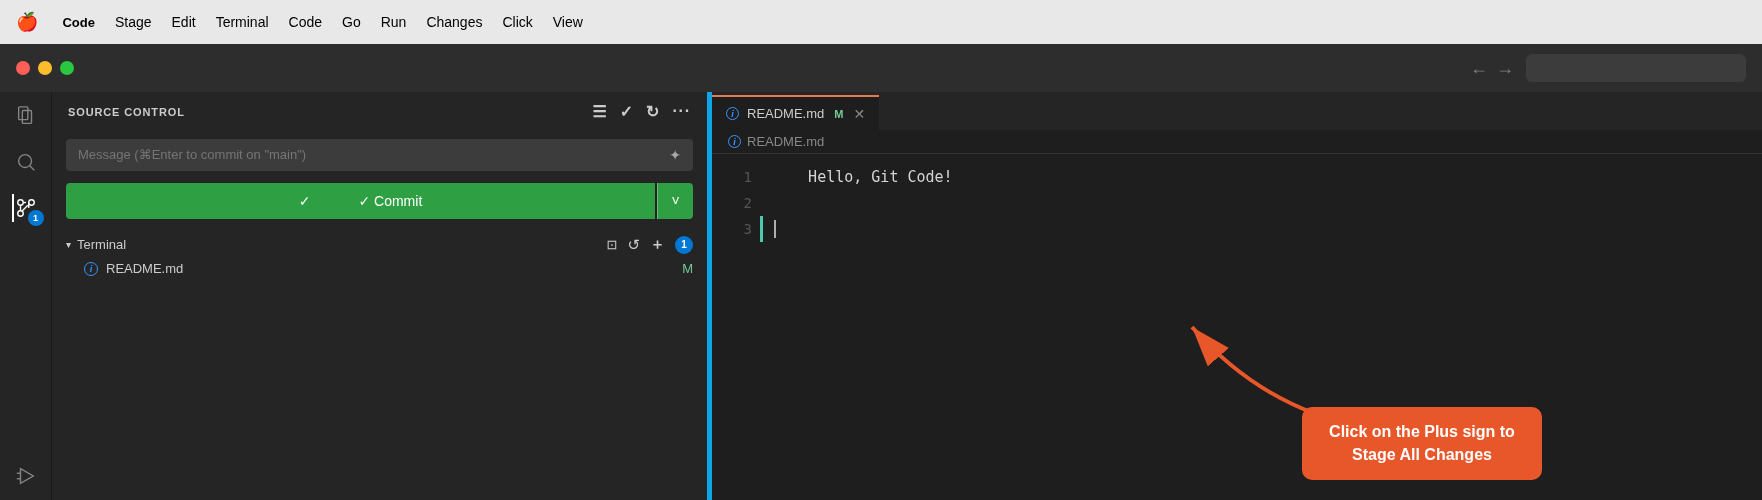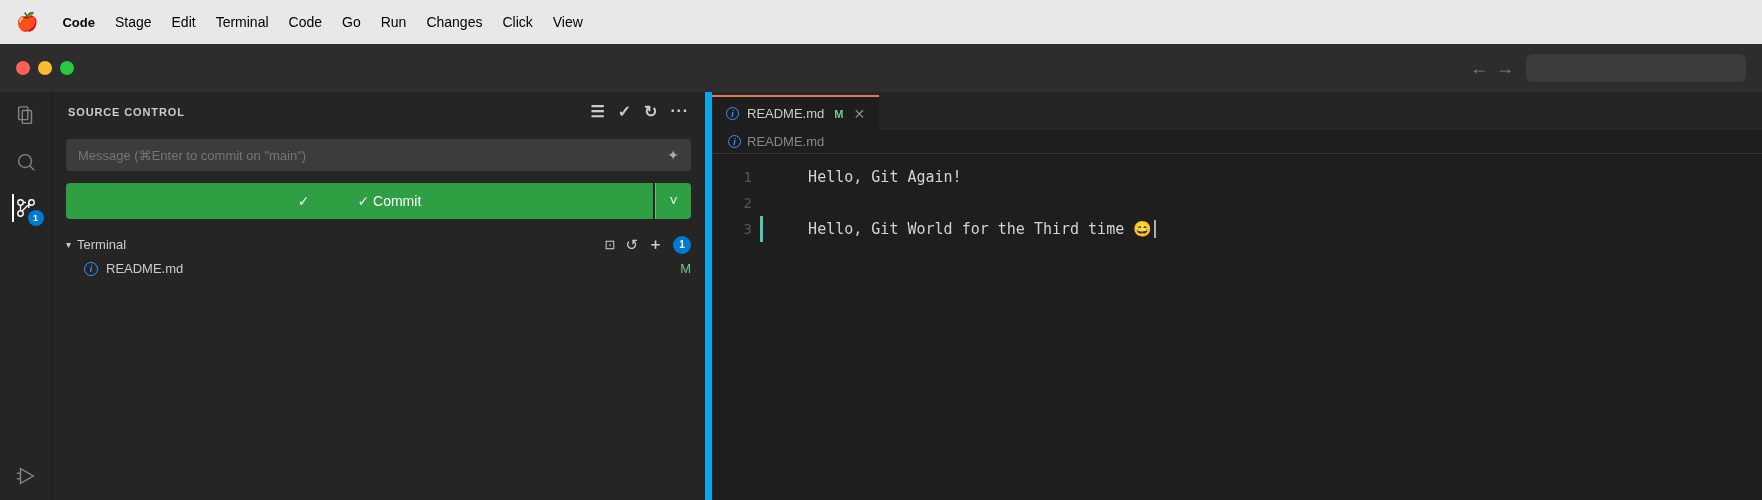--- a/index.html
+++ b/index.html
@@ -114,21 +114,21 @@
       height: 28px;
       background: white;
     }
 
     
     .sidebar {
       width: 660px;
       background: #252526;
       display: flex;
       flex-direction: column;
-      border-right: 7px solid #0ea5e9;
+      border-right: 5px solid #0ea5e9;
     }
 
     .sidebar-header {
       display: flex;
       align-items: center;
       padding: 10px 16px;
       color: #cccccc;
       font-size: 11px;
       font-weight: 700;
       letter-spacing: 0.08em;
@@ -141,21 +141,21 @@
       color: #cccccc;
       font-size: 16px;
     }
     .sidebar-header .header-actions span { cursor: pointer; }
 
     .commit-input-area {
       padding: 8px 14px;
     }
     .commit-input-wrapper {
       display: flex;
-      align-items: center;
+      align-items: flex-start;
       background: #3c3c3c;
       border-radius: 4px;
       padding: 8px 12px;
       gap: 8px;
     }
     .commit-input {
       flex: 1;
       background: transparent;
       border: none;
       color: #888;
@@ -506,29 +506,43 @@
     </div>
 
     <div class="breadcrumb">
       <div class="bc-info-icon">i</div>
       <span>README.md</span>
     </div>
 
     <div class="code-area">
       <div class="code-line">
         <span class="line-number">1</span>
-        <span class="line-content">    Hello, Git Again!</span>
+        <span class="line-content">    Hello, Git Code!</span>
       </div>
       <div class="code-line">
         <span class="line-number">2</span>
       </div>
       <div class="code-line line-3" style="position:relative;">
         <div style="position:absolute; left:48px; top:0; width:3px; height:26px; background:#4ec9b0;"></div>
         <span class="line-number">3</span>
-        <span class="line-content">    Hello, Git World for the Third time 😄</span>
         <span class="cursor"></span>
       </div>
     </div>
 
+    <div style="position:absolute; bottom: 20px; left: 430px; pointer-events: none;">
+
+      <svg width="400" height="180" viewBox="0 0 400 180" style="position:absolute; top:-140px; left:-30px;">
+
+        <defs>
+          <marker id="arrowhead" markerWidth="10" markerHeight="7" refX="10" refY="3.5" orient="auto">
+            <polygon points="0 0, 10 3.5, 0 7" fill="#e8572a"></polygon>
+          </marker>
+        </defs>
+        <path d="M 250 160 Q 150 140 80 60" stroke="#e8572a" stroke-width="4" fill="none" marker-end="url(#arrowhead)"></path>
+      </svg>
+      <div class="callout-box" style="position:relative; top:0; left:160px;">
+        <span>Click on the Plus sign to Stage All Changes</span>
+      </div>
+    </div>
 
   </div>
 
 </div>
 
 </body></html>

